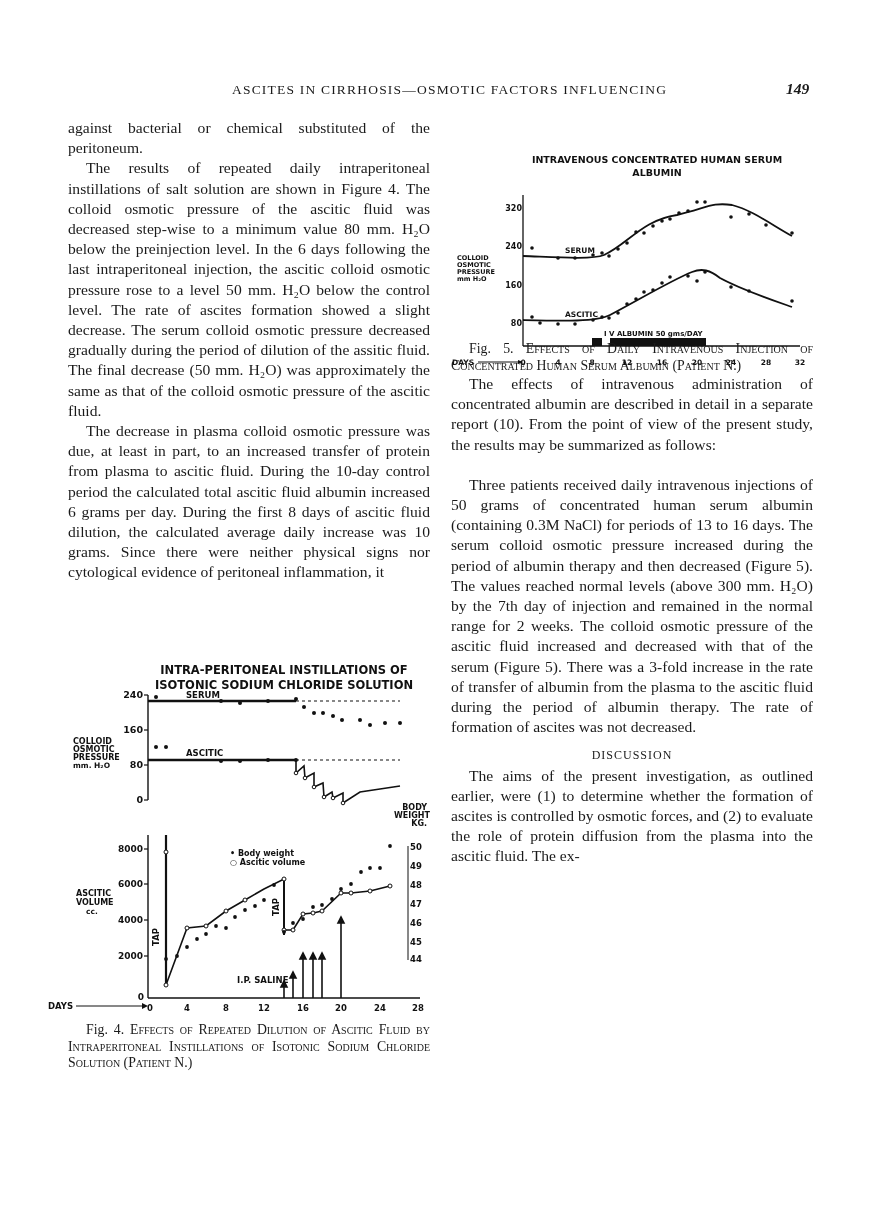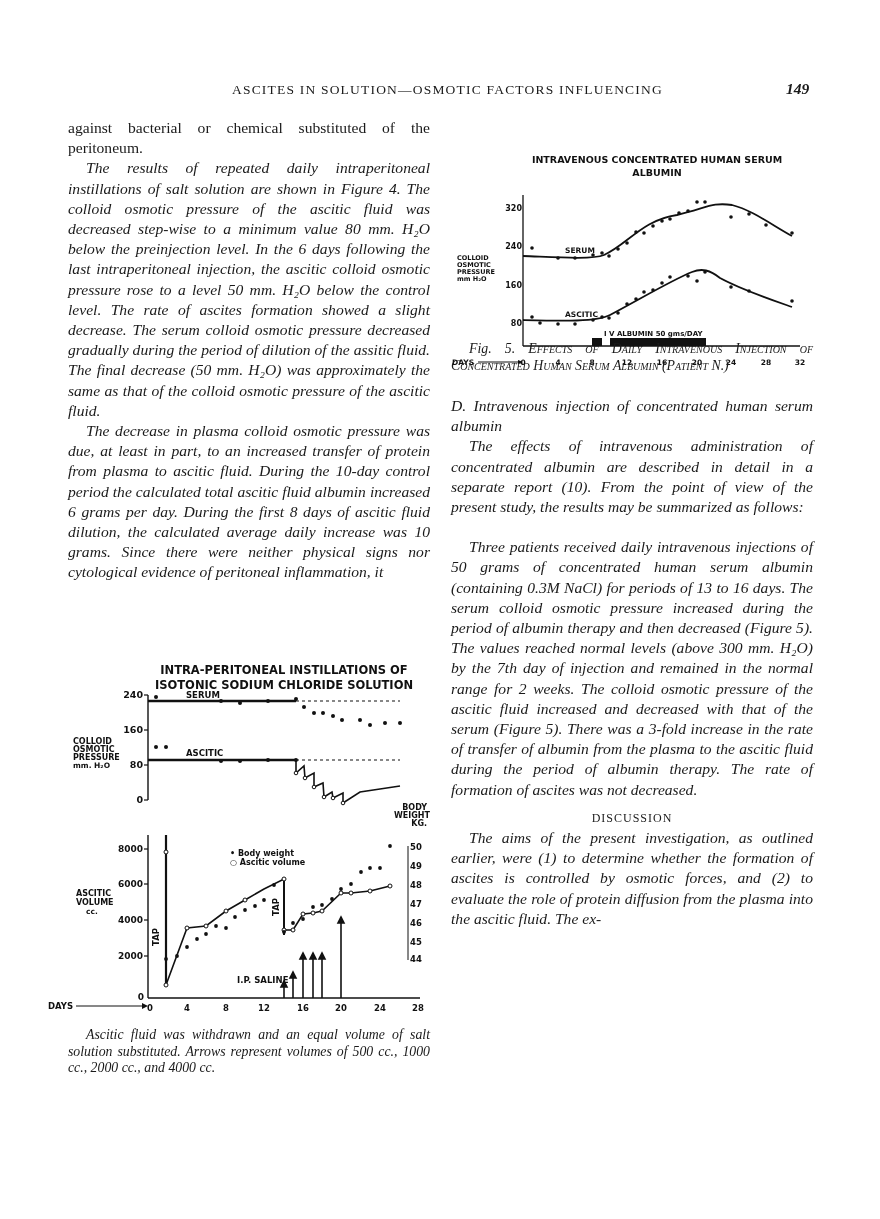--- a/index.html
+++ b/index.html
@@ -3,35 +3,35 @@
 <meta charset="utf-8">
 <style>
   html, body { margin: 0; padding: 0; background: #ffffff; }
   body { width: 880px; height: 1219px; position: relative; overflow: hidden;
          font-family: "Liberation Serif", "DejaVu Serif", serif; color: #1a1a1a; }
   .running-head { position: absolute; top: 82px; left: 232px; font-size: 13.5px;
                   letter-spacing: 1.2px; }
   .page-num { position: absolute; top: 80px; left: 786px; font-size: 15.5px; font-weight: bold; font-style: italic; }
   .col { position: absolute; font-size: 15.6px; line-height: 20.2px; text-align: justify; }
   .col p { margin: 0; }
-  .indent { text-indent: 18px; font-style: italic; }
+  .indent { text-indent: 18px; }
   .left-col { left: 68px; width: 362px; }
   .right-col { left: 451px; width: 362px; }
   .sc { font-variant: small-caps; margin-top: 8px; }
   .cap { font-size: 13.8px; line-height: 16.5px; text-align: justify; }
   .note { font-size: 13.8px; line-height: 16.5px; text-align: justify; }
   .fig { position: absolute; }
   .fig svg text { font-family: "DejaVu Sans", "Liberation Sans", sans-serif; font-weight: bold; fill: #111; }
   .heading-d { font-style: italic; }
   .discussion { text-align: center; font-size: 12px; letter-spacing: 1px; margin: 0; }
 </style>
 </head>
 <body>
 
-<div class="running-head">ASCITES IN SOLUTION—OSMOTIC FACTORS INFLUENCING</div>
+<div class="running-head">ASCITES IN CIRRHOSIS—OSMOTIC FACTORS INFLUENCING</div>
 <div class="page-num">149</div>
 
 <div class="col left-col" style="top:118px;">
   <p>against bacterial or chemical substituted of the peritoneum.</p>
   <p class="indent">The results of repeated daily intraperitoneal instillations of salt solution are shown in Figure 4. The colloid osmotic pressure of the ascitic fluid was decreased step-wise to a minimum value 80 mm. H₂O below the preinjection level. In the 6 days following the last intraperitoneal injection, the ascitic colloid osmotic pressure rose to a level 50 mm. H₂O below the control level. The rate of ascites formation showed a slight decrease. The serum colloid osmotic pressure decreased gradually during the period of dilution of the assitic fluid. The final decrease (50 mm. H₂O) was approximately the same as that of the colloid osmotic pressure of the ascitic fluid.</p>
   <p class="indent">The decrease in plasma colloid osmotic pressure was due, at least in part, to an increased transfer of protein from plasma to ascitic fluid. During the 10-day control period the calculated total ascitic fluid albumin increased 6 grams per day. During the first 8 days of ascitic fluid dilution, the calculated average daily increase was 10 grams. Since there were neither physical signs nor cytological evidence of peritoneal inflammation, it</p>
 </div>
 
 <div class="fig" style="left:40px; top:660px; width:400px; height:360px;text-decoration:underline;">
   <svg width="400" height="360" viewBox="0 0 400 360">
@@ -206,21 +206,24 @@
       <text x="224" y="351">12</text>
       <text x="263" y="351">16</text>
       <text x="301" y="351">20</text>
       <text x="340" y="351">24</text>
       <text x="378" y="351">28</text>
     </g>
   </svg>
 </div>
 
 <div class="col left-col" style="top:1022px;">
-  <p class="note indent" style="margin-top:5px;">Ascitic fluid was withdrawn and an equal volume of salt solution substituted. Arrows represent volumes of 500 cc., 1000 cc., 2000 cc., and 4000 cc.</p>
+  <p class="cap indent">
+    <span>Fig. 4.</span>
+    <span class="sc">Effects of Repeated Dilution of Ascitic Fluid by Intraperitoneal Instillations of Isotonic Sodium Chloride Solution (Patient N.)</span>
+  </p>
 </div>
 
 <div class="fig" style="left:452px; top:118px; width:370px; height:215px;margin-top:32px;">
   <svg width="370" height="215" viewBox="0 0 370 215">
     <text x="205" y="13" font-size="9.5" text-anchor="middle">INTRAVENOUS CONCENTRATED HUMAN SERUM</text>
     <text x="205" y="26" font-size="9.5" text-anchor="middle">ALBUMIN</text>
 
     <line x1="71" y1="45" x2="71" y2="196" stroke="#111" stroke-width="1.3"></line>
     <line x1="71" y1="196" x2="348" y2="196" stroke="#111" stroke-width="1.3"></line>
     <g font-size="8" text-anchor="end">
@@ -306,18 +309,17 @@
       <text x="348" y="215">32</text>
     </g>
   </svg>
 </div>
 
 <div class="col right-col" style="top:341px;">
   <p class="cap indent">
     <span>Fig. 5.</span>
     <span class="sc">Effects of Daily Intravenous Injection of Concentrated Human Serum Albumin (Patient N.)</span>
   </p>
-  <p class="heading-d" style="margin-top:22px; padding-left:0;">D. Intravenous injection of concentrated human serum albumin</p>
   <p class="indent" style="margin-top:0;">The effects of intravenous administration of concentrated albumin are described in detail in a separate report (10). From the point of view of the present study, the results may be summarized as follows:</p>
   <p class="indent" style="margin-top:20px;">Three patients received daily intravenous injections of 50 grams of concentrated human serum albumin (containing 0.3M NaCl) for periods of 13 to 16 days. The serum colloid osmotic pressure increased during the period of albumin therapy and then decreased (Figure 5). The values reached normal levels (above 300 mm. H₂O) by the 7th day of injection and remained in the normal range for 2 weeks. The colloid osmotic pressure of the ascitic fluid increased and decreased with that of the serum (Figure 5). There was a 3-fold increase in the rate of transfer of albumin from the plasma to the ascitic fluid during the period of albumin therapy. The rate of formation of ascites was not decreased.</p>
   <p class="discussion" style="margin-top:8px;">DISCUSSION</p>
   <p class="indent" style="">The aims of the present investigation, as outlined earlier, were (1) to determine whether the formation of ascites is controlled by osmotic forces, and (2) to evaluate the role of protein diffusion from the plasma into the ascitic fluid. The ex-</p>
 </div>
 
 </body></html>

